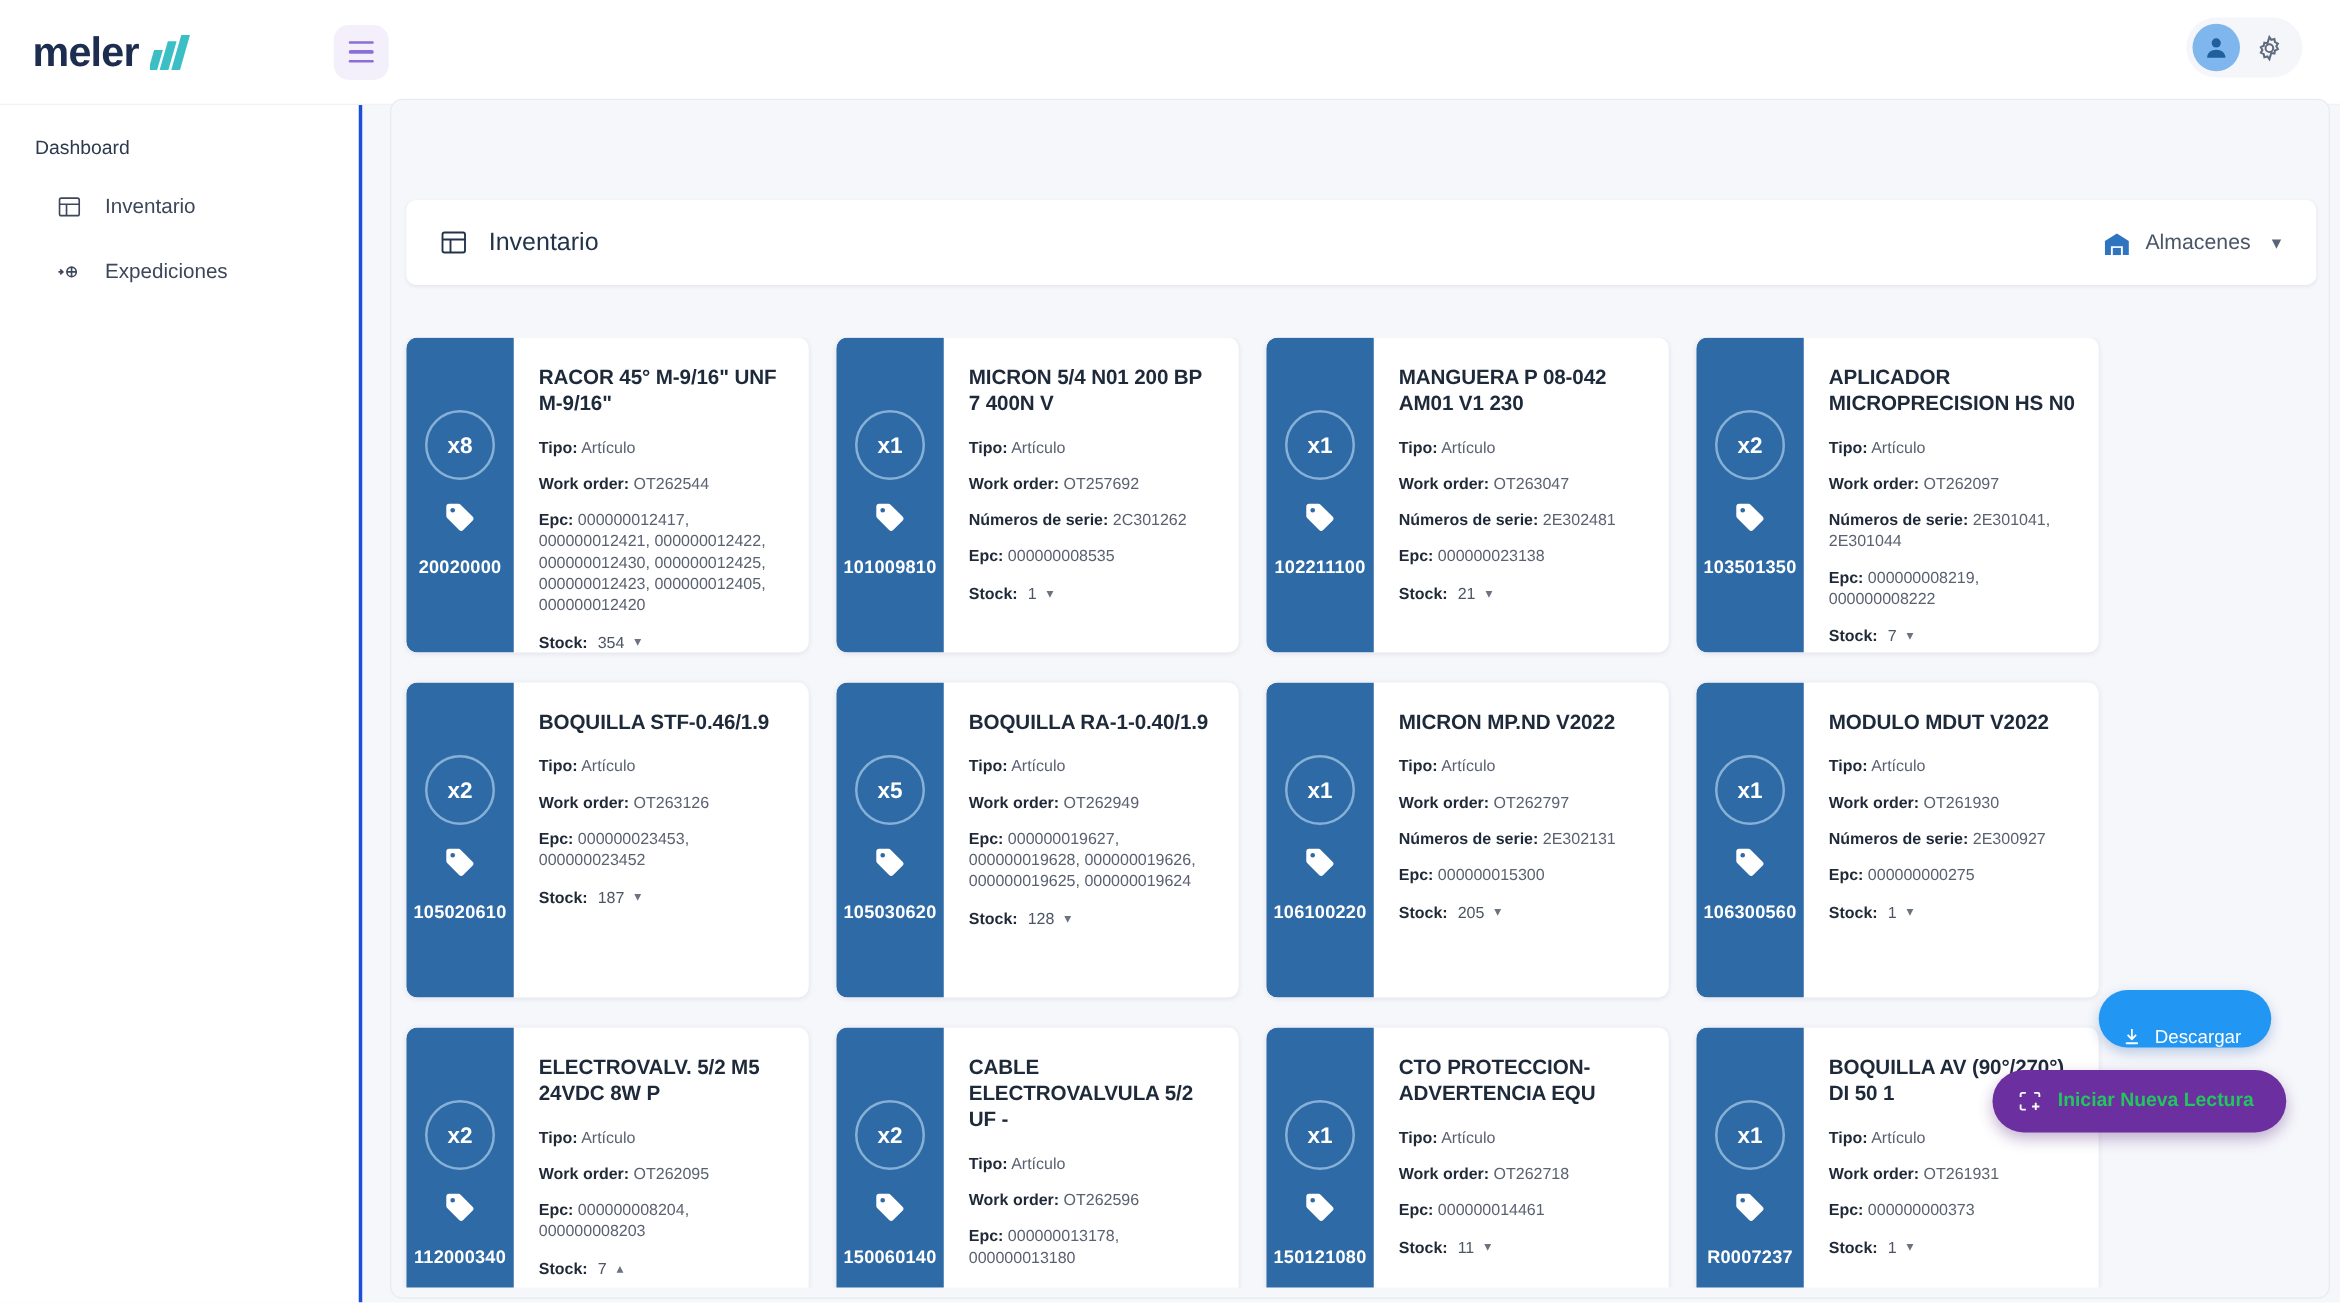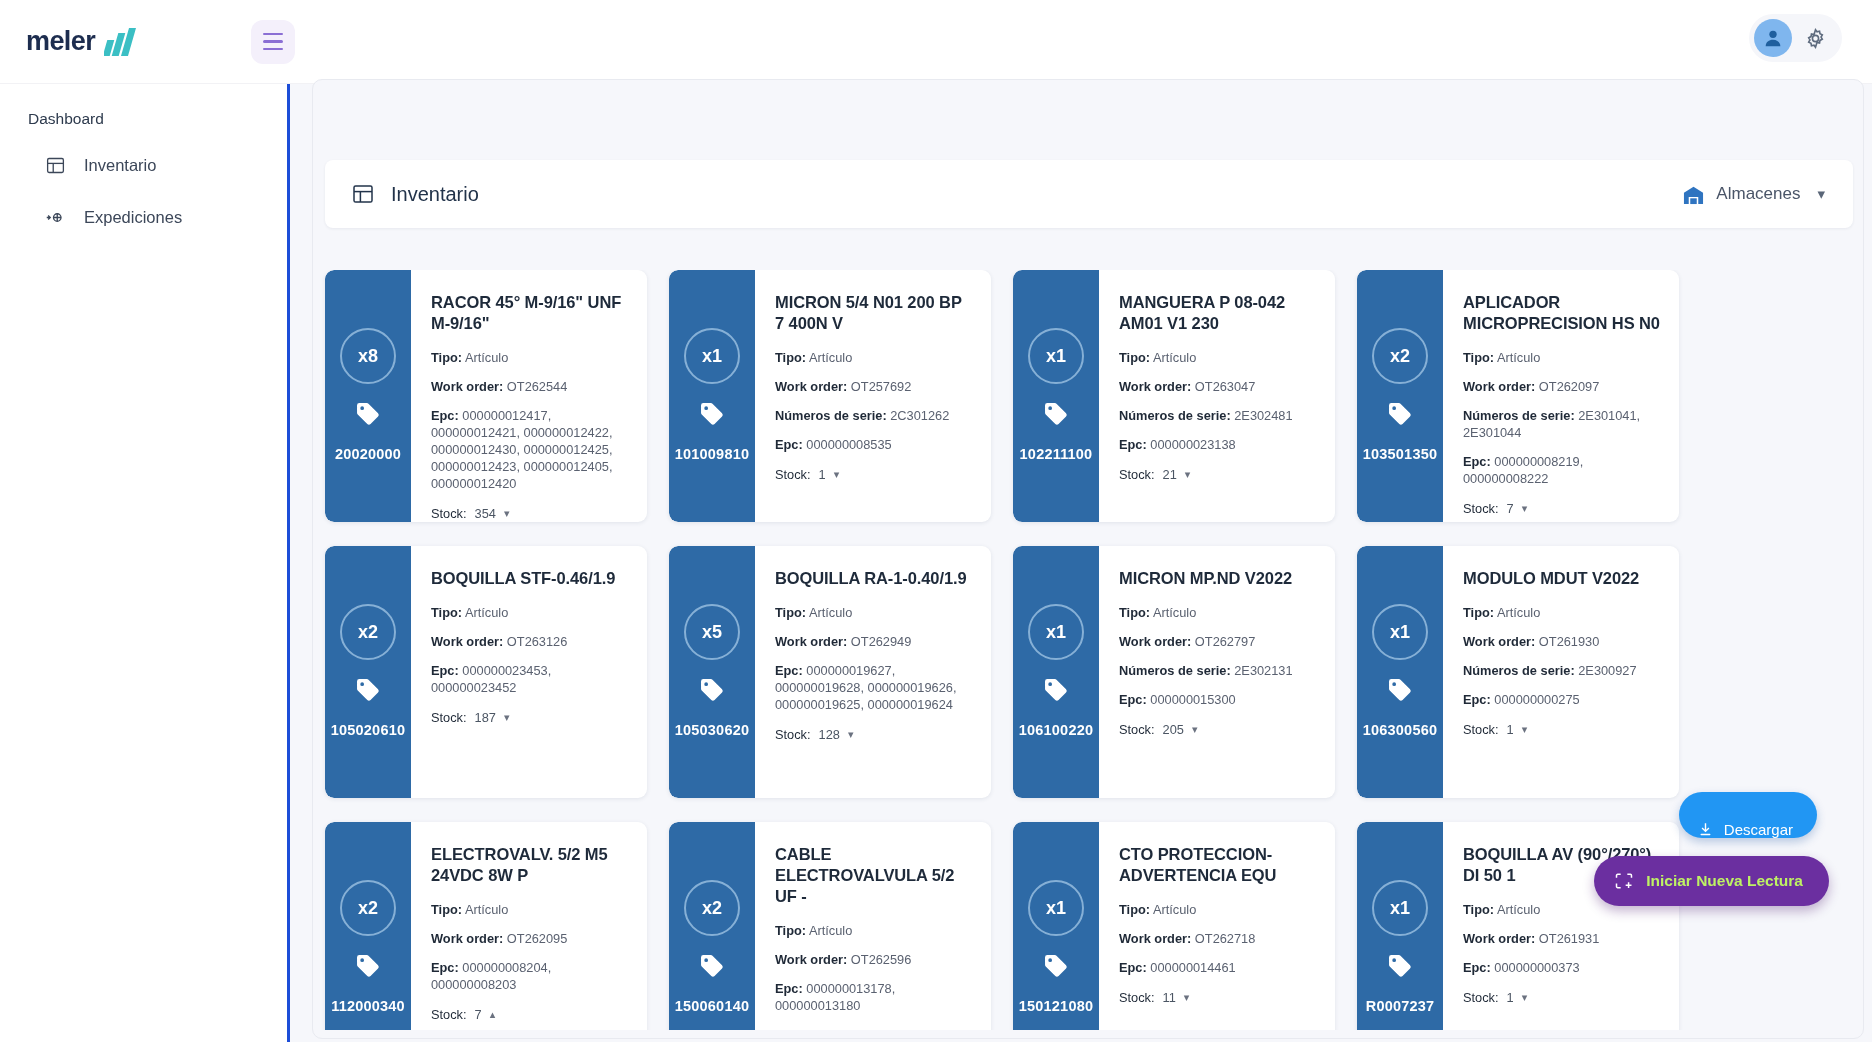--- a/index.html
+++ b/index.html
@@ -13,21 +13,21 @@
   .app { position: relative; width: 1872px; height: 1042px; background:#fff; }
 
   
   .topbar {
     position: absolute; top: 0; left: 0; width: 1872px; height: 84px;
     background: #ffffff; display: flex; align-items: center;
     border-bottom: 1px solid #f2f2f5;
   }
   .brand { display: flex; align-items: center; margin-left: 26px; }
   .brand-word {
-    font-size: 27px; font-weight: bold; color: #1d2d4f; letter-spacing: -0.6px;
+    font-size: 33px; font-weight: bold; color: #1d2d4f; letter-spacing: -0.6px;
   }
   .brand-mark {
     margin-left: 9px; width: 32px; height: 28px; position: relative; overflow:hidden;
   }
   .brand-mark i {
     position: absolute; bottom: 0; width: 7px; background: #3bbfc4;
     transform: skewX(-16deg); display: block;
   }
   .brand-mark i:nth-child(1){ left:1px; height: 16px; }
   .brand-mark i:nth-child(2){ left:11px; height: 23px; }
@@ -121,35 +121,35 @@
   .card-title {
     font-size: 16.5px; font-weight: bold; color: #1e2a3a;
     line-height: 1.28; margin-bottom: 15px; letter-spacing: -0.1px;
   }
   .row-line { font-size: 12.8px; color: #5a6170; margin-bottom: 12px; line-height: 1.33; word-break: break-word; }
   .row-line b { color: #1f2937; font-weight: bold; }
   .stock-line {
     font-size: 12.8px; color: #4b5563; display: inline-flex; align-items:center; gap:8px;
     cursor: pointer; margin-top: 2px;
   }
-  .stock-line b { color:#1f2937; font-weight: normal; }
+  .stock-line b { color:#1f2937; font-weight: bold; }
   .caret { font-size: 11px; color:#6b7280; }
 
   
   .fab-download {
     position: absolute; right: 46px; bottom: 200px;
     background: #2196f3; color: #fff; border-radius: 24px;
     height: 46px; padding: 0 24px 0 18px; display:flex; align-items:flex-end; gap:10px;
     font-size: 15px; box-shadow: 0 4px 10px rgba(20,80,160,.28); cursor:pointer;
     border: none;
   }
   .fab-download svg { width: 17px; height: 17px; }
   .fab-read {
     position: absolute; right: 34px; bottom: 132px;
-    background: #6b2fa0; color: #bef264; border-radius: 26px;
+    background: #6b2fa0; color: #22c55e; border-radius: 26px;
     height: 50px; padding: 0 26px 0 20px; display:flex; align-items:center; gap:12px;
     font-size: 15.5px; font-weight: bold; box-shadow: 0 5px 12px rgba(70,20,110,.32);
     cursor:pointer; border: none;
   }
   .fab-read svg { width: 20px; height: 20px; }
 </style>
 </head>
 <body>
 
 <div class="app">

